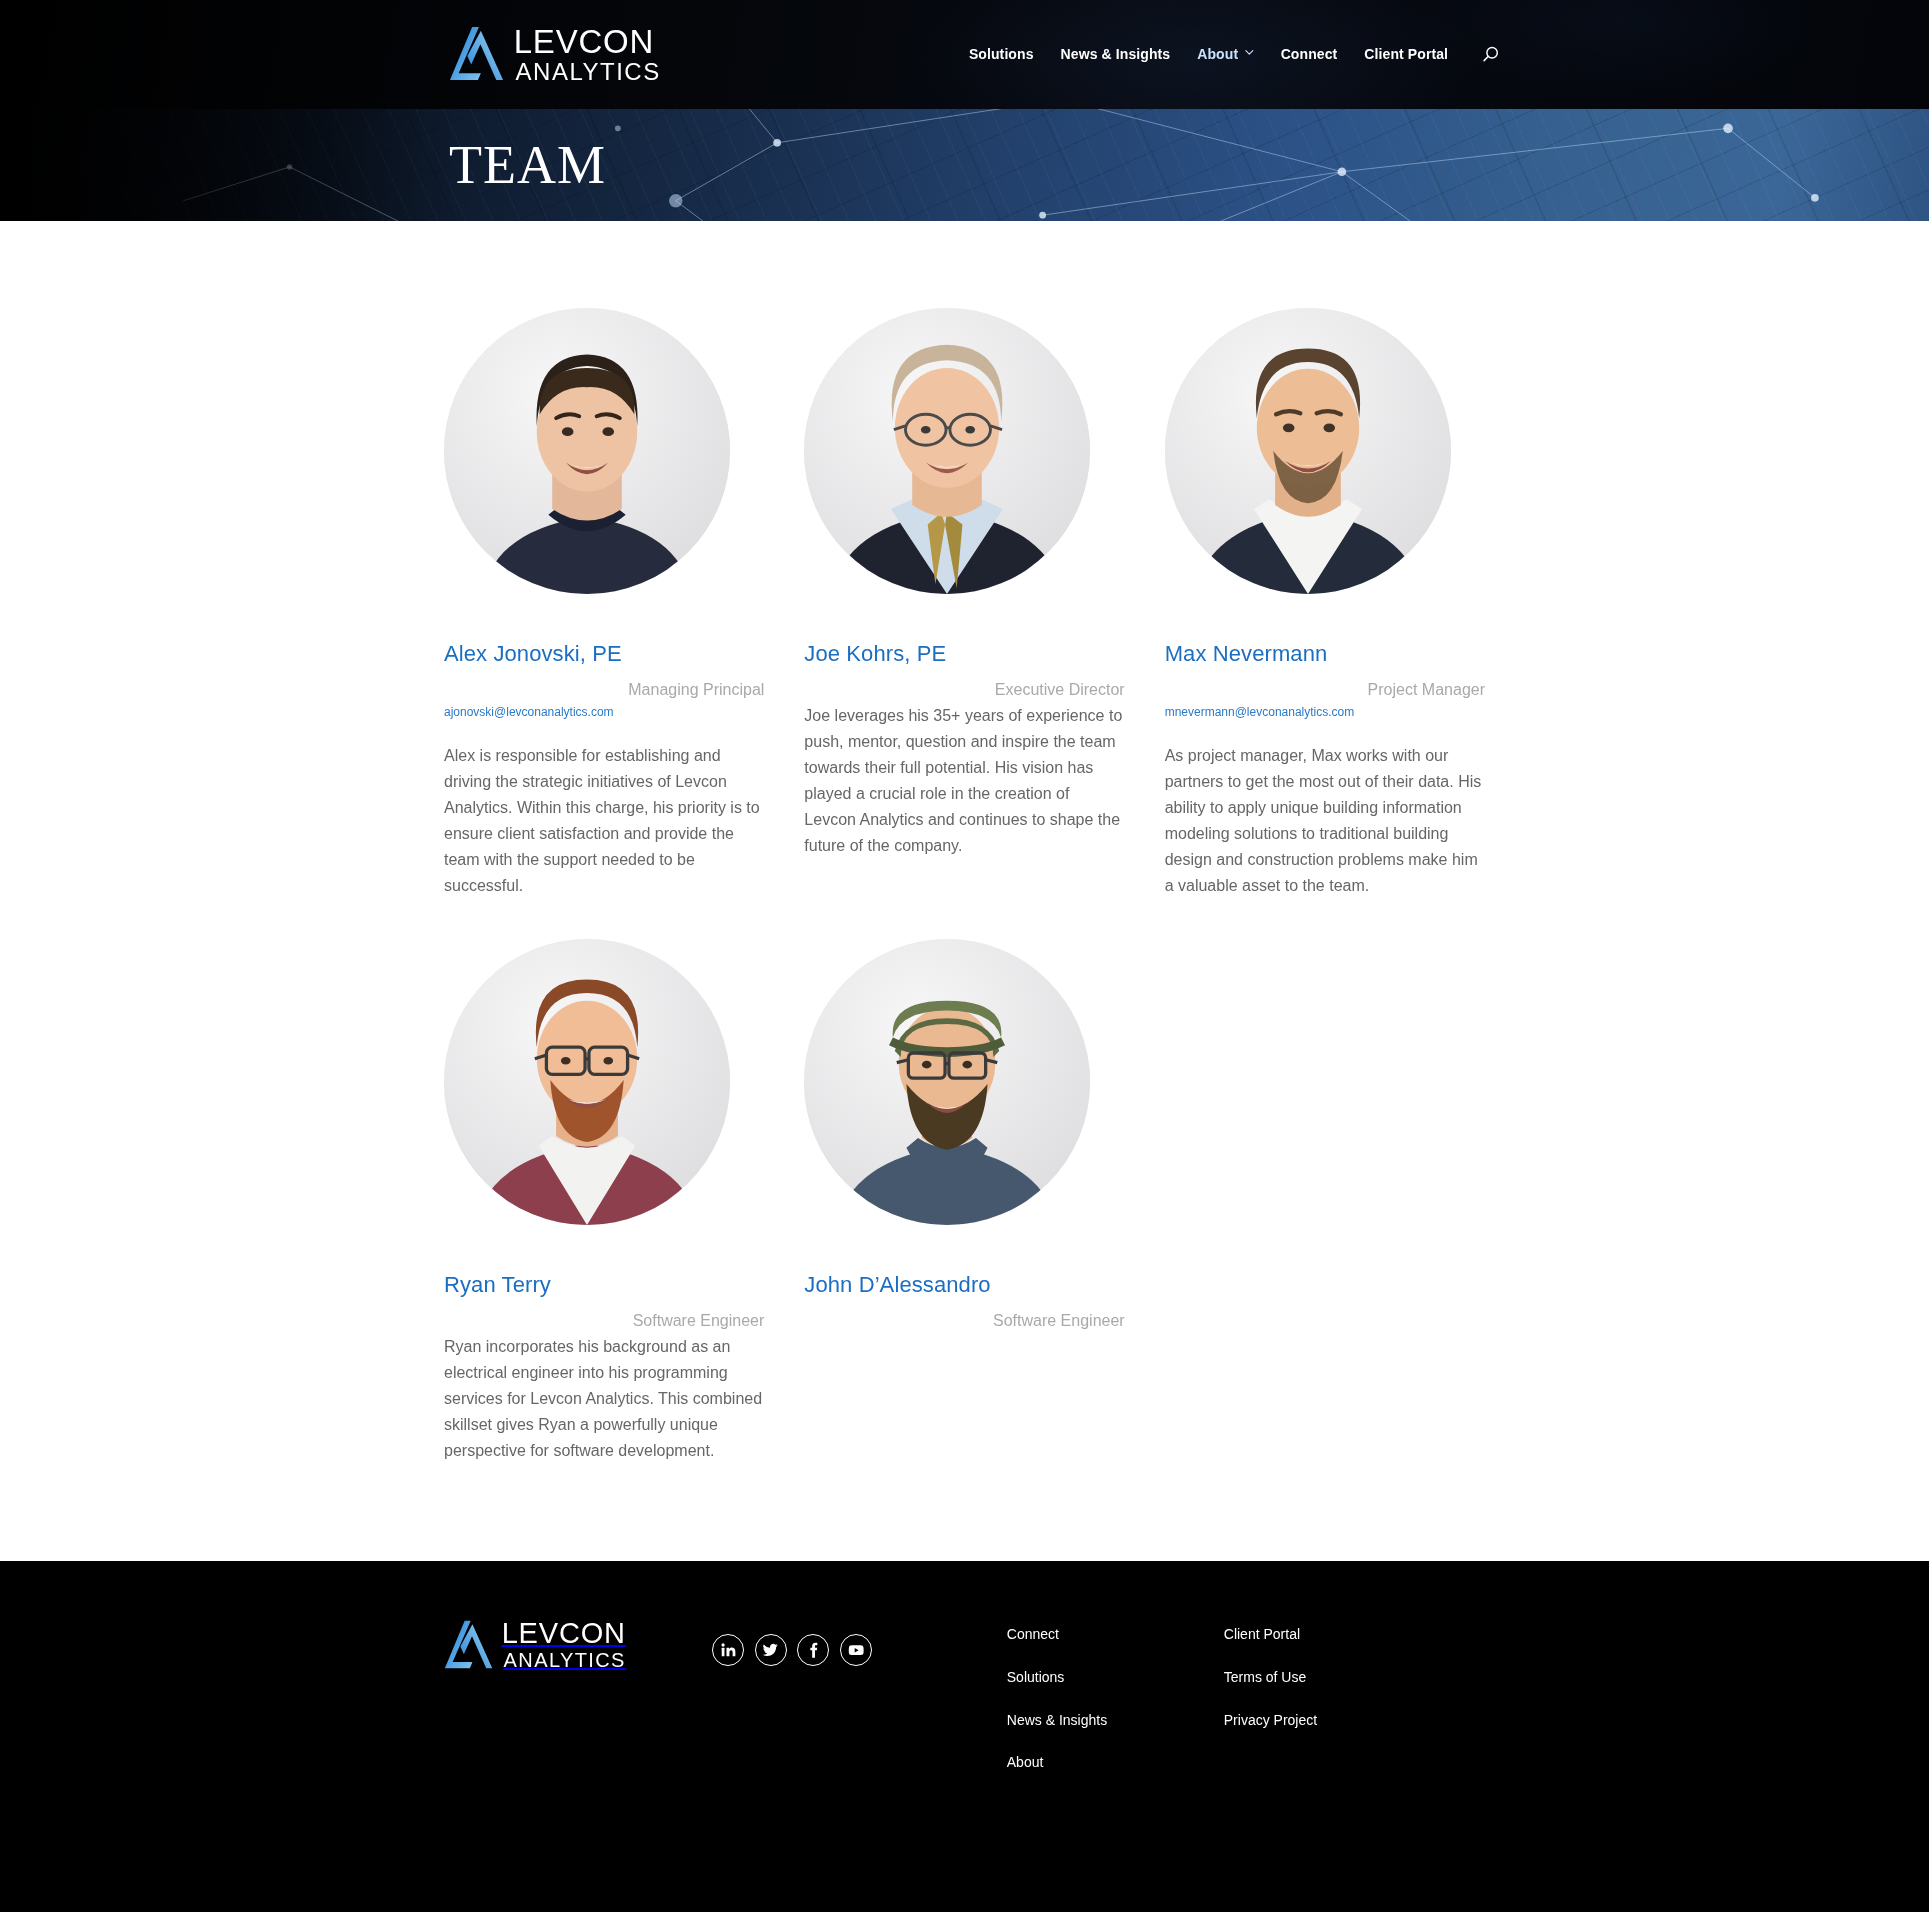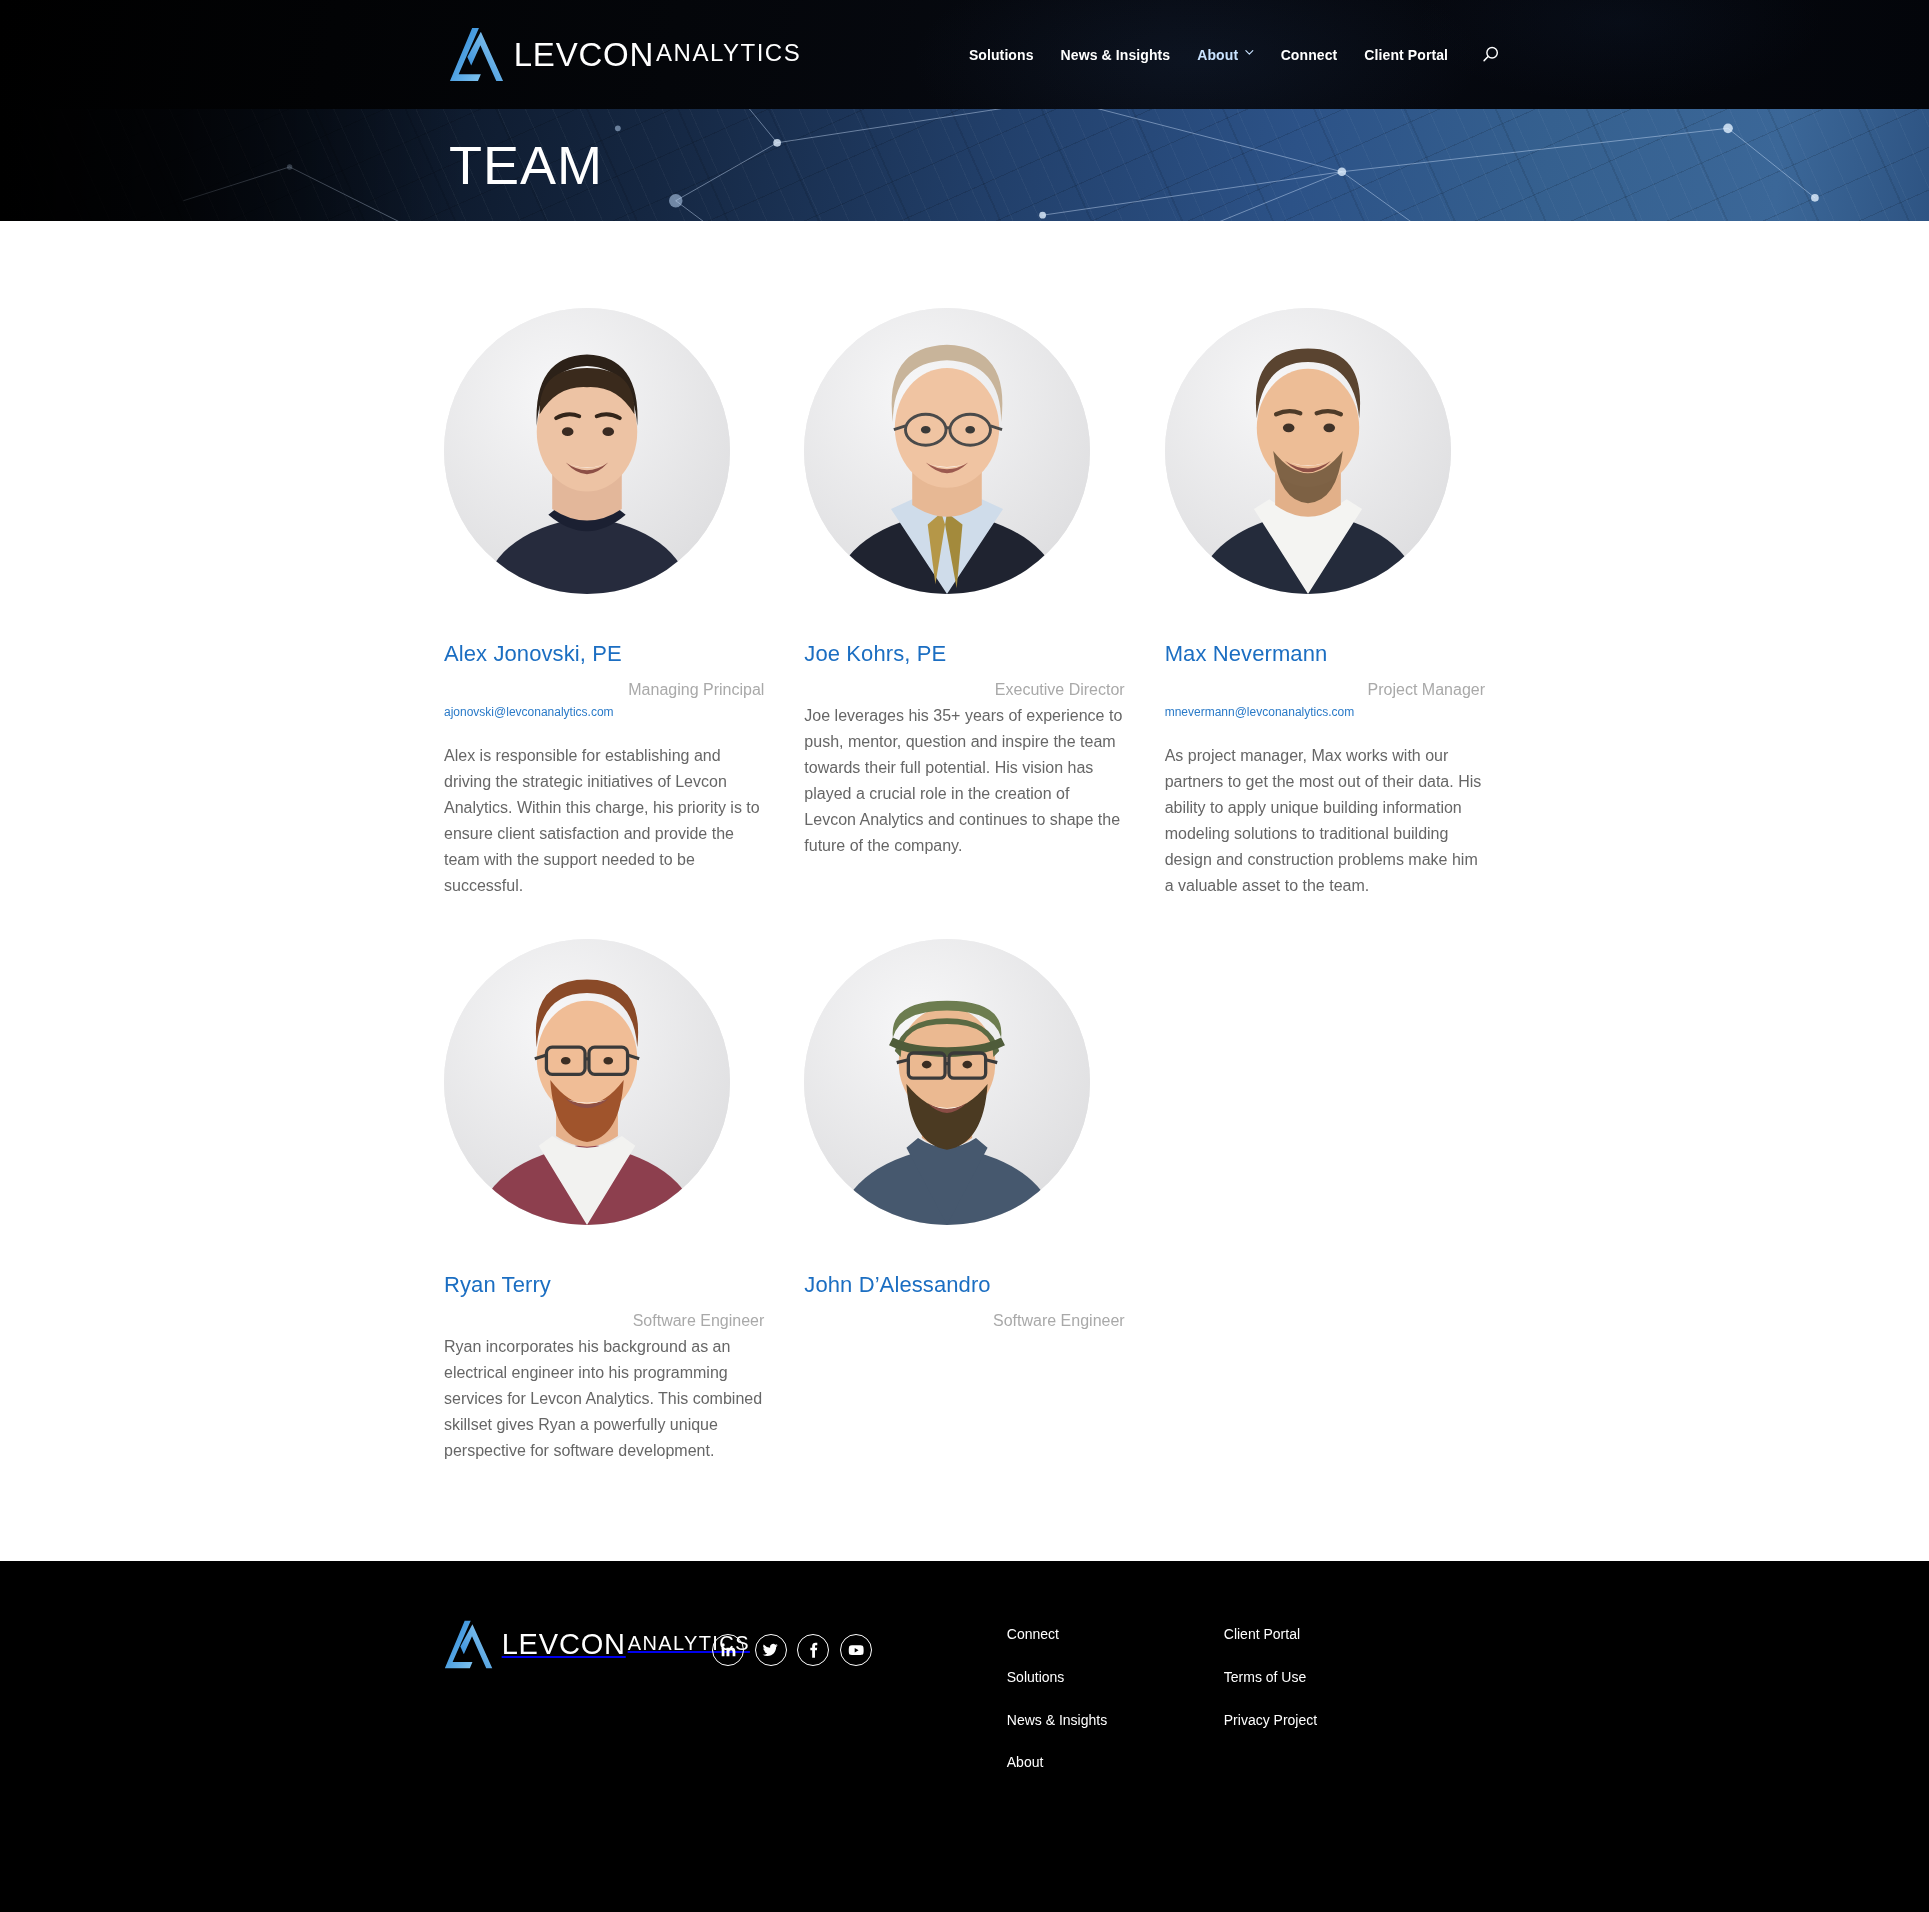--- a/index.html
+++ b/index.html
@@ -32,21 +32,21 @@
     width:1929px;
     display:flex;
     align-items:center;
   }
   .logo{
     display:flex;align-items:center;gap:8.7px;
     margin-left:449px;
     text-decoration:none;
   }
   .logo-mark{width:56px;height:58px;display:block;flex:0 0 auto;}
-  .logo-words{display:flex;flex-direction:row;line-height:1;}
+  .logo-words{display:flex;flex-direction:column;line-height:1;}
   .logo-levcon{
     font-family:"Liberation Sans","DejaVu Sans",sans-serif;
     font-size:33px;letter-spacing:0.8px;color:#fff;font-weight:400;
   }
   .logo-analytics{
     font-family:"Liberation Sans","DejaVu Sans",sans-serif;
     font-size:24px;letter-spacing:1.5px;color:#fff;font-weight:300;
     margin-top:2.9px;margin-left:1.9px;
   }
 
@@ -106,21 +106,21 @@
   .hero-title{
     position:absolute;
     left:449px;
     top:50%;
     transform:translateY(-50%);
     color:#ffffff;
     font-size:54px;
     font-weight:300;
     letter-spacing:1px;
     line-height:1;
-    font-family:Liberation Sans, sans-serif;
+    font-family:Liberation Serif, serif;
     text-align:right;
   }
 
   
   .team-section{
     background:#fff;
     padding:87px 0 97px 0;
   }
   .team-grid{
     width:1041px;

